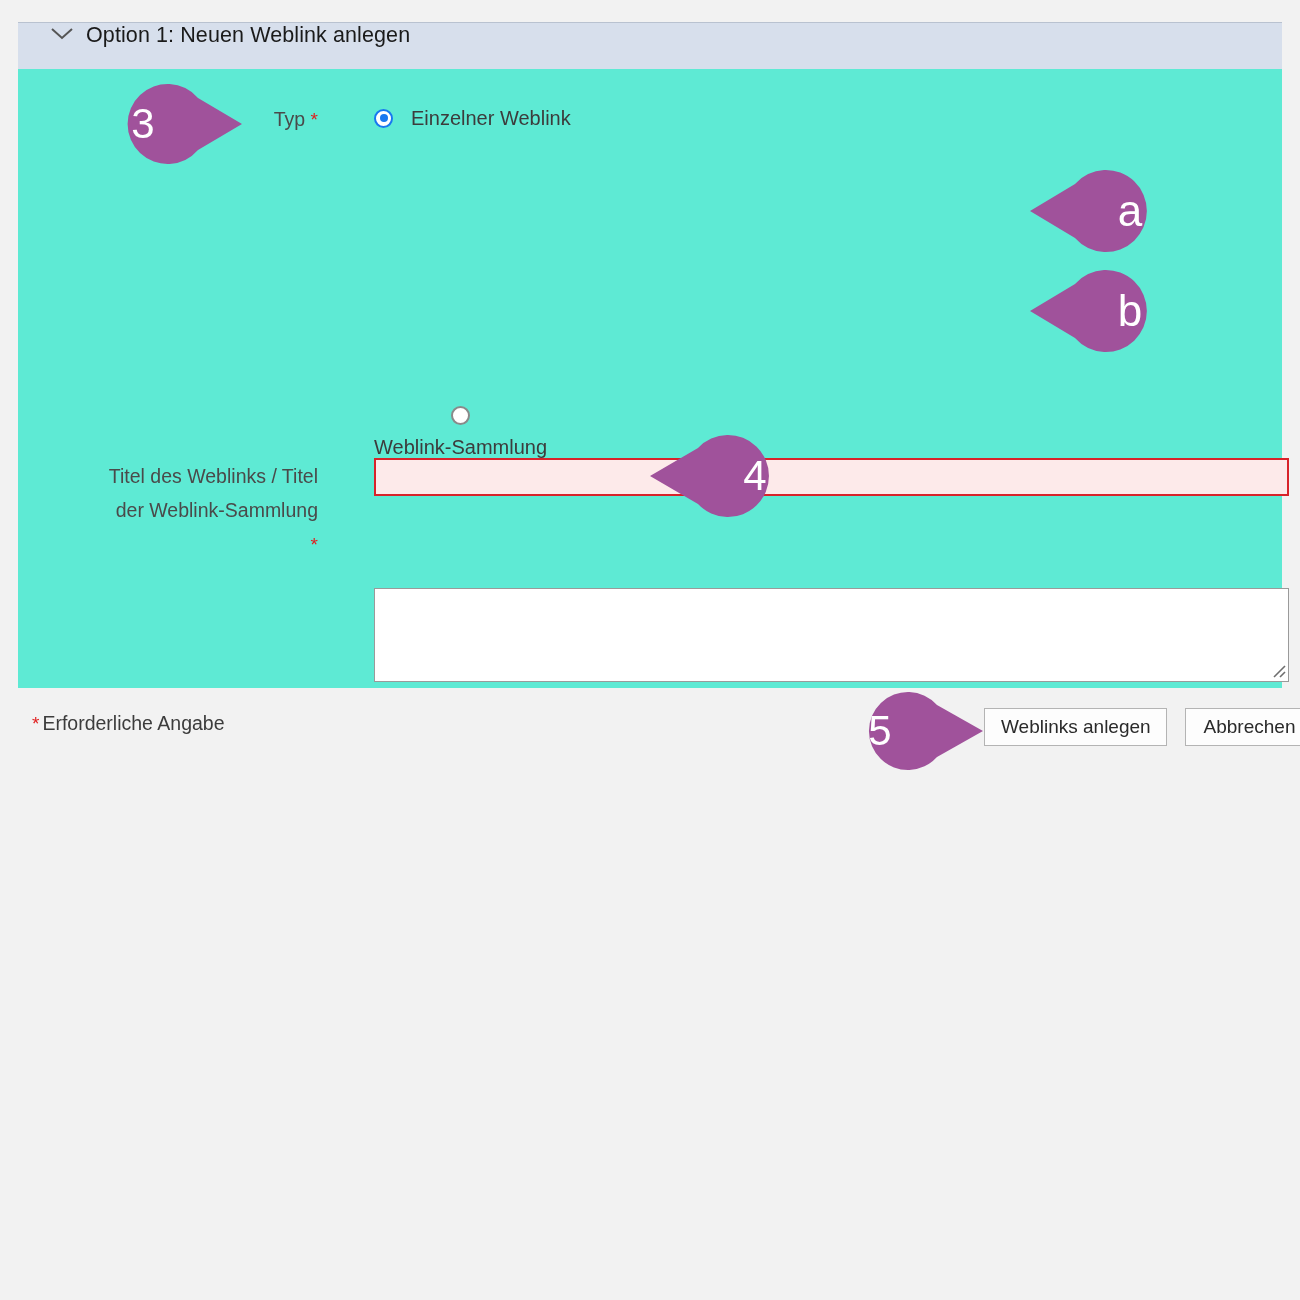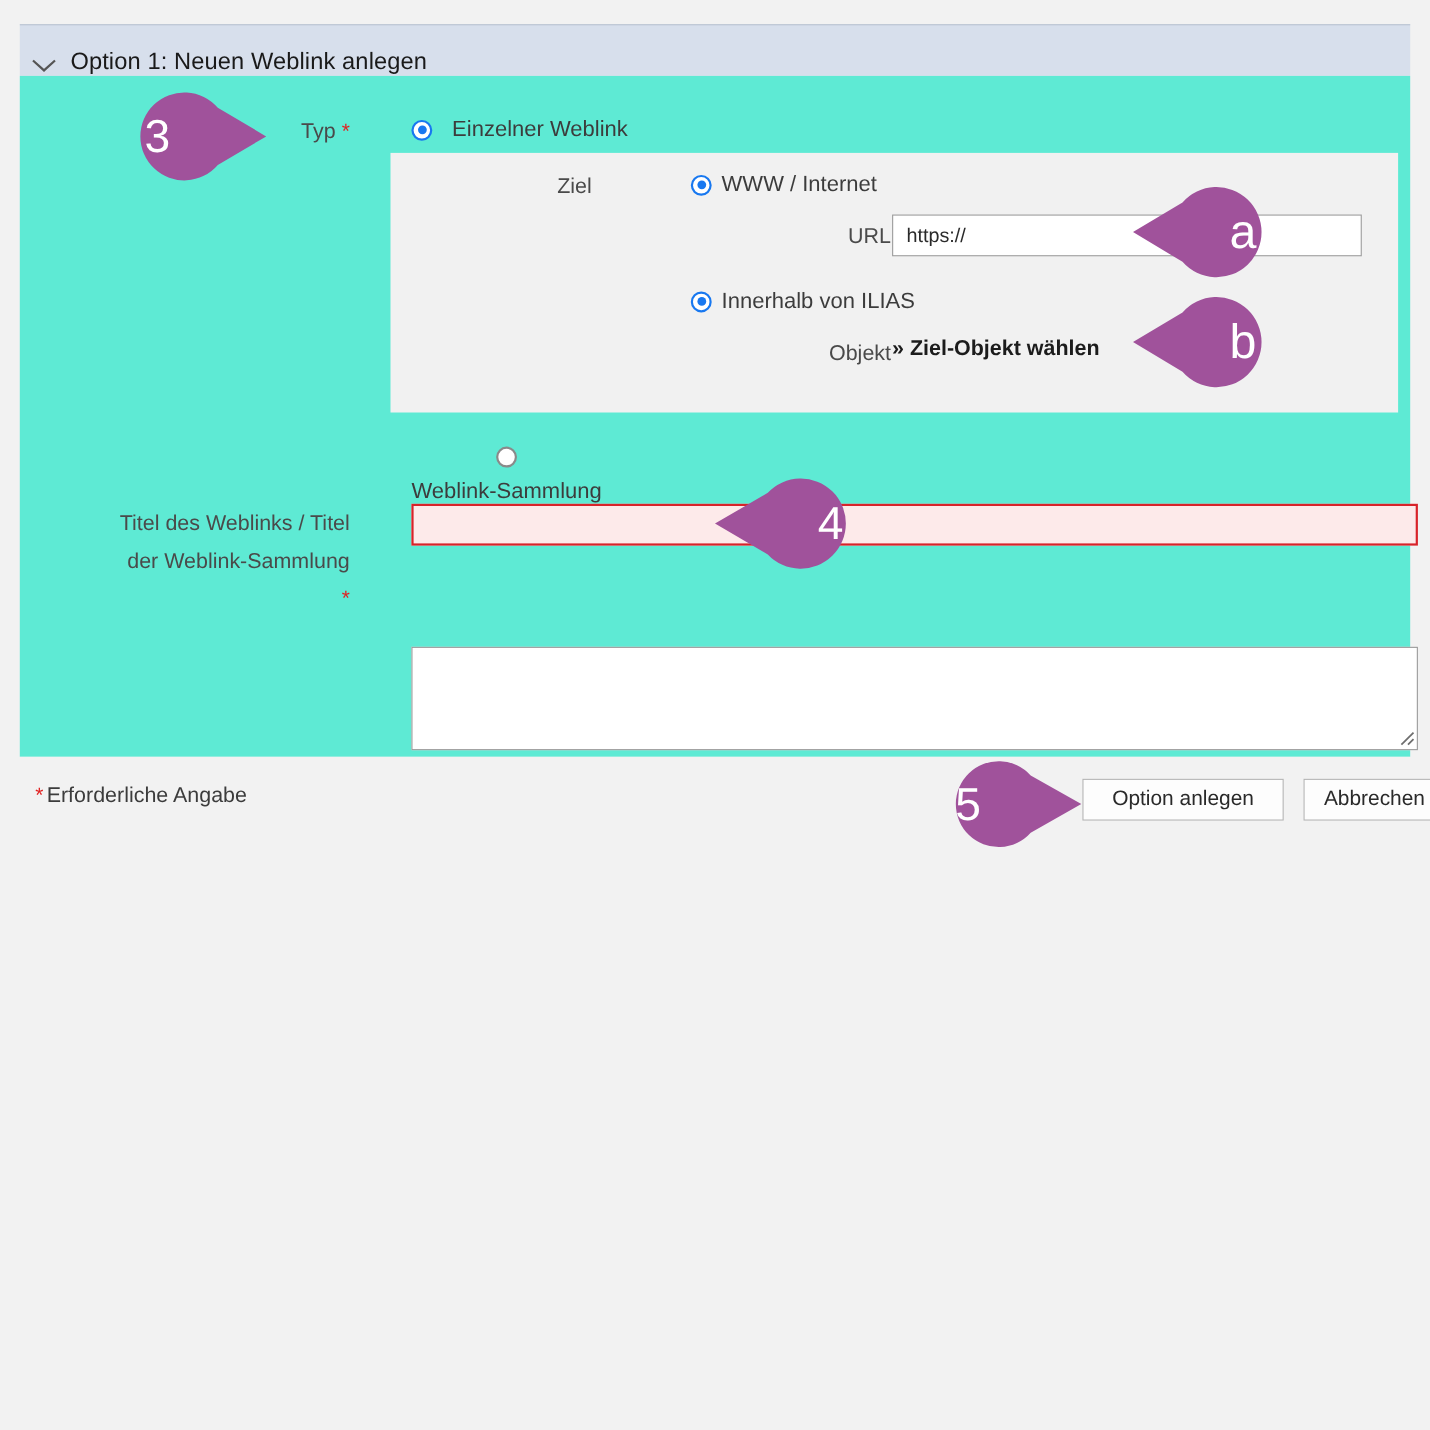--- a/index.html
+++ b/index.html
@@ -14,22 +14,22 @@
 
   .page { position: relative; width: 1300px; height: 1300px; }
 
   
   .panel-header {
     position: absolute;
     left: 18px; top: 22px;
     width: 1264px; height: 47px;
     background: #d7dfec;
     border-top: 1px solid #b9c2d0;
-    display: flex; align-items: flex-end;
-    padding-left: 8px;
+    display: flex; align-items: flex-start;
+    padding-left: 30px;
   }
   .chevron-icon {
     width: 28px; height: 20px;
     margin-right: 10px;
     flex: 0 0 auto;
     display: block;
   }
   .panel-title {
     font-size: 21.5px;
     color: #1a1a1a;
@@ -225,42 +225,20 @@
     <div class="field-label" style="left:0; top:35px; width:300px;">
       <span>Typ</span>
       <span class="req-star">*</span>
     </div>
 
     <div class="radio-line" style="position:absolute; left:356px; top:36px;gap:18px;">
       <span class="radio checked"></span>
       <span class="radio-text">Einzelner Weblink</span>
     </div>
 
-    <div class="nested-panel">
-
-      <div class="nested-label" style="left:130px; top:16px; width:53px;">Ziel</div>
-
-      <div class="radio-line" style="position:absolute; left:273px; top:16px;">
-        <span class="radio checked"></span>
-        <span class="radio-text">WWW / Internet</span>
-      </div>
-
-      <div class="nested-label" style="left:290px; top:62px; width:165px; text-align:right;">URL</div>
-
-      <input class="text-input" style="left: 456px; top: 56px; width: 427px; height: 38px;" value="https://">
-
-      <div class="radio-line" style="position:absolute; left:273px; top:122px;">
-        <span class="radio checked"></span>
-        <span class="radio-text">Innerhalb von ILIAS</span>
-      </div>
-
-      <div class="nested-label" style="left:290px; top:168px; width:165px; text-align:right;">Objekt</div>
-
-      <button class="link-button" style="left:456px; top:167px;">» Ziel-Objekt wählen</button>
-    </div>
 
     <div class="radio-line" style="position:absolute; left:356px; top:337px;flex-direction:column;">
       <span class="radio"></span>
       <span class="radio-text">Weblink-Sammlung</span>
     </div>
 
     <div class="field-label" style="left:0; top:390px; width:300px; line-height:34px;">
       <span>Titel des Weblinks / Titel</span><br>
       <span>der Weblink-Sammlung</span><br>
       <span class="req-star">*</span>
@@ -275,21 +253,21 @@
       <line x1="14" y1="3" x2="3" y2="14" stroke="#6e6e6e" stroke-width="1.6"></line>
       <line x1="14" y1="9" x2="9" y2="14" stroke="#6e6e6e" stroke-width="1.6"></line>
     </svg>
   </div>
 
   <div class="footer">
     <div class="required-note">
       <span class="req-star">*</span><span>Erforderliche Angabe</span>
     </div>
 
-    <button class="btn" style="left:966px; top:20px; width:183px;">Option anlegen</button>
+    <button class="btn" style="left:966px; top:20px; width:183px;">Weblinks anlegen</button>
 
     <button class="btn" style="left:1167px; top:20px; width:129px;">Abbrechen</button>
   </div>
 
   <div class="callout" style="left:112px; top:84px; width:130px; height:80px;">
     <svg width="130" height="80" viewBox="0 0 130 80">
       <path d="M130,40 L86,14 A40,40 0 1 0 86,66 Z" fill="#a0529b"></path>
     </svg>
     <span class="callout-text" style="font-size:42px; left:-34px;">3</span>
   </div>

